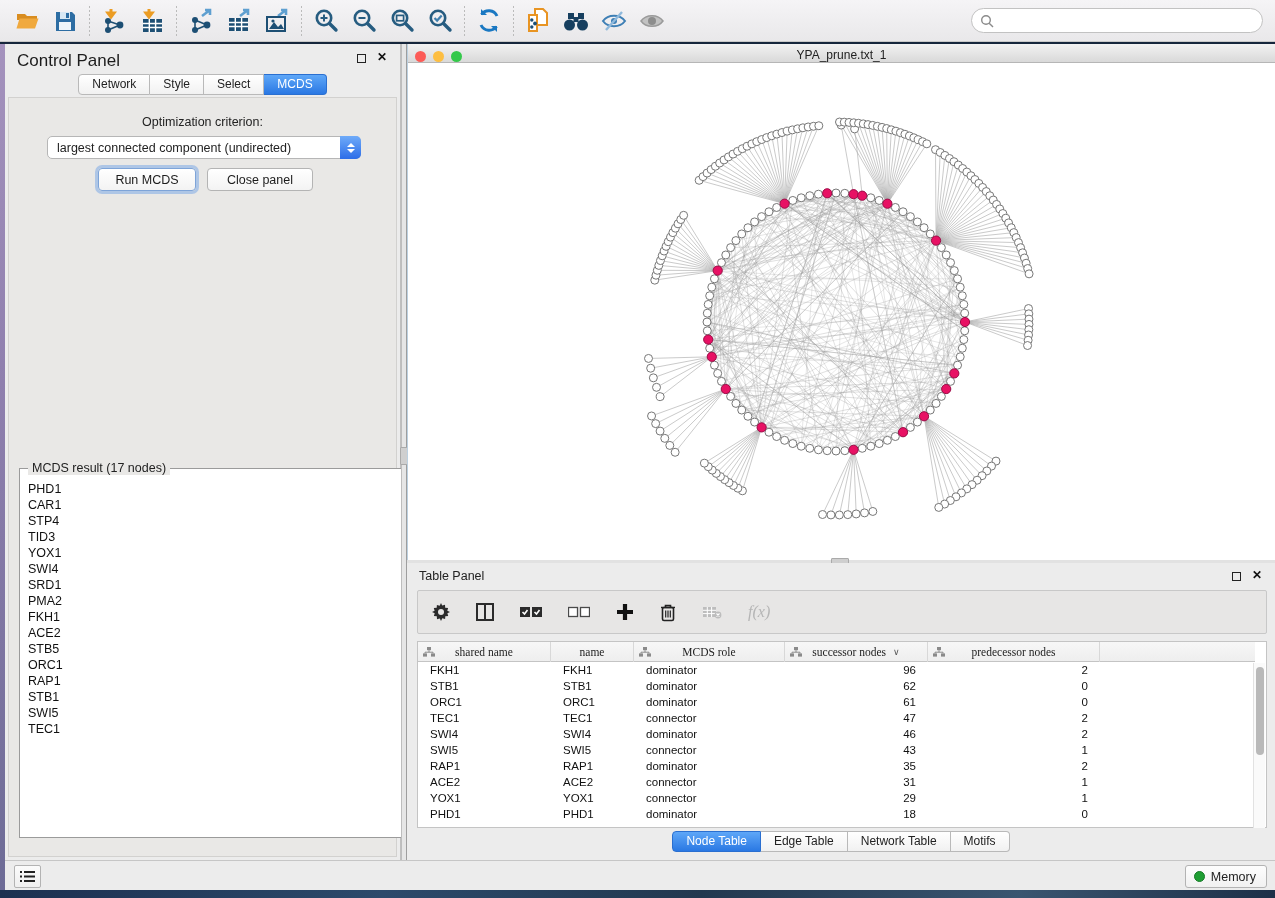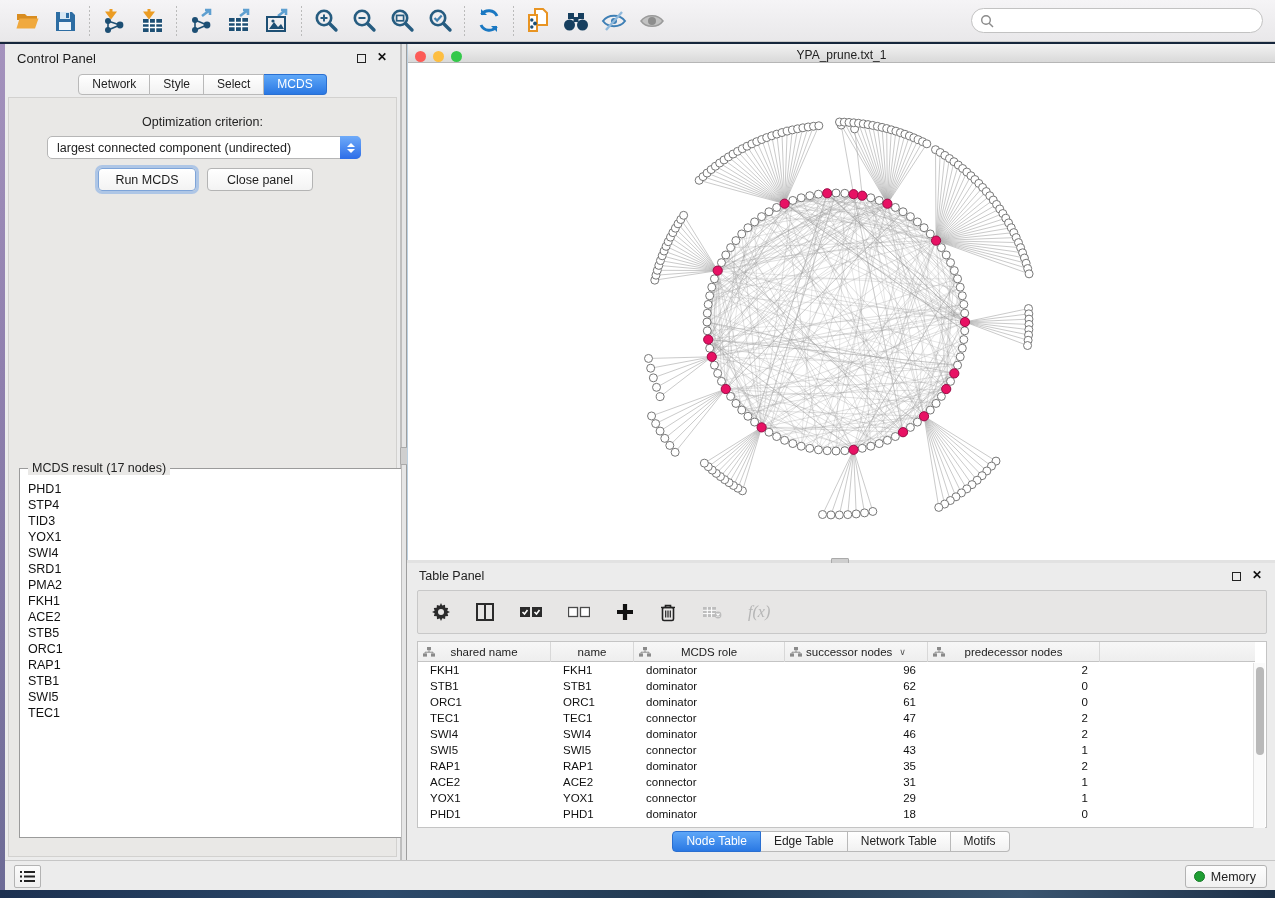--- a/index.html
+++ b/index.html
@@ -24,21 +24,21 @@
     background:repeating-linear-gradient(180deg,#bbb 0 2px,transparent 2px 4px); }
   #toolbar-search { margin-left:auto; margin-right:12px; width:292px; height:25px;
     border:1px solid #c2c2c2; border-radius:13px; background:#fff;
     display:flex; align-items:center; padding-left:8px; }
   #toolbar-search input { border:none; outline:none; flex:1; height:20px; font-size:12px;
     background:transparent; font-family:"Liberation Sans",sans-serif; }
 
   
   #control-panel { left:5px; top:44px; width:396px; height:816px;
     background:#ececec; border-right:1px solid #bfbfbf; }
-  #cp-title { left:12px; top:7px; font-size:13px; color:#1c1c1c; }
+  #cp-title { left:12px; top:7px; font-size:17px; color:#1c1c1c; }
   .panel-float { width:9px; height:9px; border:1.5px solid #222; display:inline-block; }
   .panel-close { font-size:12px; font-weight:bold; color:#111; }
   #cp-tabs { top:30px; left:0; width:100%; display:flex; justify-content:center; }
   .seg-tab { height:21px; line-height:19px; padding:0 13px; background:linear-gradient(#fff,#f1f1f1);
     border:1px solid #b9b9b9; border-left:none; font-size:12px; text-align:center; color:#222; }
   .seg-tab:first-child { border-left:1px solid #b9b9b9; border-radius:4px 0 0 4px; }
   .seg-tab:last-child { border-radius:0 4px 4px 0; }
   .seg-tab.active { background:linear-gradient(#5ea7f8,#2a78e3); color:#fff; border-color:#2a6fd0; }
   #cp-content { left:3px; top:53px; width:389px; height:760px;
     background:#e9e8e6; border:1px solid #d2d1cf; }
@@ -93,21 +93,21 @@
   #tp-toolbar { left:10px; top:27px; width:850px; height:44px; background:#e7e6e5;
     border:1px solid #c8c8c8; border-radius:2px; display:flex; align-items:center;
     padding-left:14px; gap:26px; }
   .tpt-icon { display:flex; align-items:center; justify-content:center; }
   #fx-label { font-family:"Liberation Serif",serif; font-style:italic; font-size:16px; color:#b5b5b5; }
   #node-table { left:10px; top:78px; width:850px; height:187px; background:#fff;
     border:1px solid #c4c4c4; }
   #nt-header { left:0; top:0; width:837px; height:20px; background:linear-gradient(#f7f7f7,#eeeeee);
     border-bottom:1px solid #c4c4c4; display:flex; }
   .nt-hcell { position:relative; height:20px; border-right:1px solid #d8d8d8;
-    font-size:11.5px; color:#222; display:flex; align-items:center; justify-content:center; }
+    font-size:11.5px; color:#222; display:flex; align-items:center; justify-content:center;font-family:Liberation Serif, serif; }
   .nt-hcell .tree-ic { position:absolute; left:5px; top:5px; }
   .sort-ch { font-size:9px; color:#555; margin-left:7px; }
   #nt-body { left:0; top:20px; width:837px; height:166px; overflow:hidden; }
   .nt-row { display:flex; height:16px; line-height:16px; font-size:11.5px; color:#111; }
   .nt-c { padding:0 12px; white-space:nowrap; overflow:hidden; }
   .num { text-align:right; }
   #nt-scroll { right:1px; top:21px; width:12px; height:165px; background:#fafafa;
     border-left:1px solid #e2e2e2; }
   #nt-thumb { position:absolute; left:2px; top:4px; width:8px; height:88px;
     background:#b9b9b9; border-radius:4px; }
@@ -286,20 +286,21 @@
         </span>
     </div>
     <div class="abs" id="opt-label">Optimization criterion:</div>
     <button class="abs mac-btn" id="run-btn">Run MCDS</button>
     <button class="abs mac-btn" id="closepanel-btn">Close panel</button>
 
     <div class="abs" id="mcds-group">
       <div class="abs" id="mcds-group-title">MCDS result (17 nodes)</div>
       <div class="abs" id="mcds-list">
           <div>PHD1</div>
+          <div>CAR1</div>
           <div>STP4</div>
           <div>TID3</div>
           <div>YOX1</div>
           <div>SWI4</div>
           <div>SRD1</div>
           <div>PMA2</div>
           <div>FKH1</div>
           <div>ACE2</div>
           <div>STB5</div>
           <div>ORC1</div>

